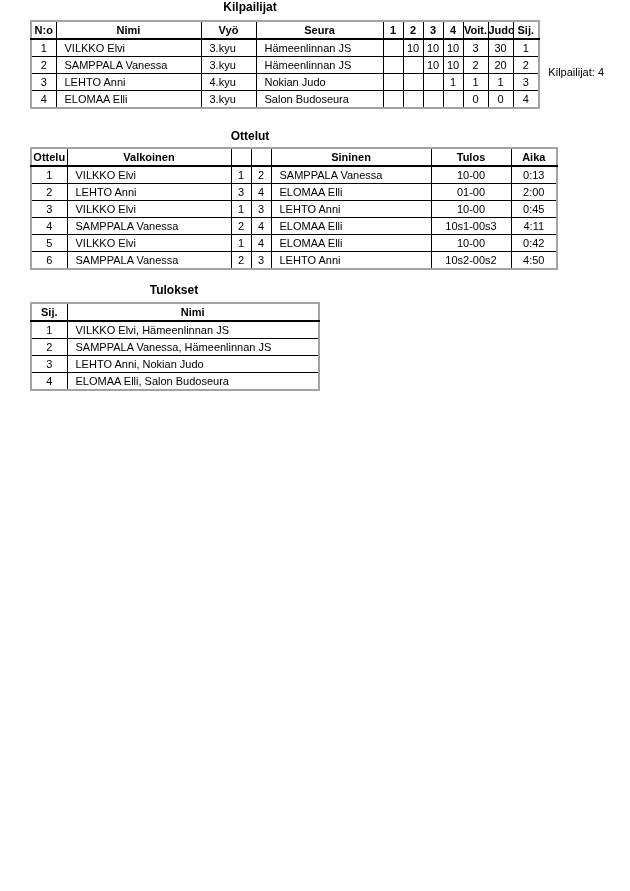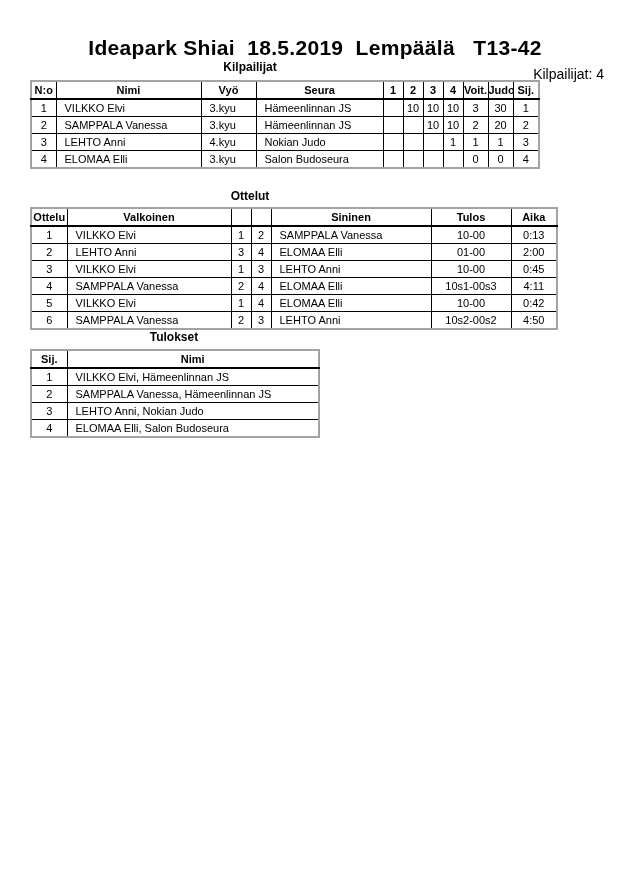--- a/index.html
+++ b/index.html
@@ -15,31 +15,31 @@
     margin-top: 36px;
     text-align: center;
     font-weight: bold;
     font-size: 21px;
     white-space: pre;
     letter-spacing: 0.3px;
   }
   .comp-count {
     position: absolute;
     top: 66px; right: 26px;
-    font-size: 14px;
+    font-size: 11px;
   }
   .content { margin-left: 30px; }
   .sec-heading {
     font-weight: bold;
     font-size: 12px;
     text-align: center;
   }
   .hw1 { width: 440px; }
   .hw2 { width: 440px; margin-top: 20px; }
-  .hw3 { width: 288px; }
+  .hw3 { width: 288px; margin-top: 13px; }
   table {
     border-collapse: collapse;
     border: 2px solid #a3a3a3;
     table-layout: fixed;
     font-size: 11px;
   }
   .t1 { width: 508px; margin-top: 6px; }
   .t2 { width: 526px; margin-top: 4px; }
   .t3 { width: 288px; margin-top: 5px; }
   th, td {
@@ -56,21 +56,20 @@
     text-align: center;
   }
   .c { text-align: center; }
   .l { text-align: left; padding-left: 8px; }
 </style>
 </head>
 <body>
 
 <div class="page">
 
-  <div class="title">Ideapark Shiai  18.5.2019  Lempäälä   T13-42</div>
   <div class="comp-count">Kilpailijat: 4</div>
 
   <div class="content">
 
     <div class="sec-heading hw1">Kilpailijat</div>
 
     <table class="t1">
       <colgroup>
         <col style="width:25px">
           <col style="width:145px">

